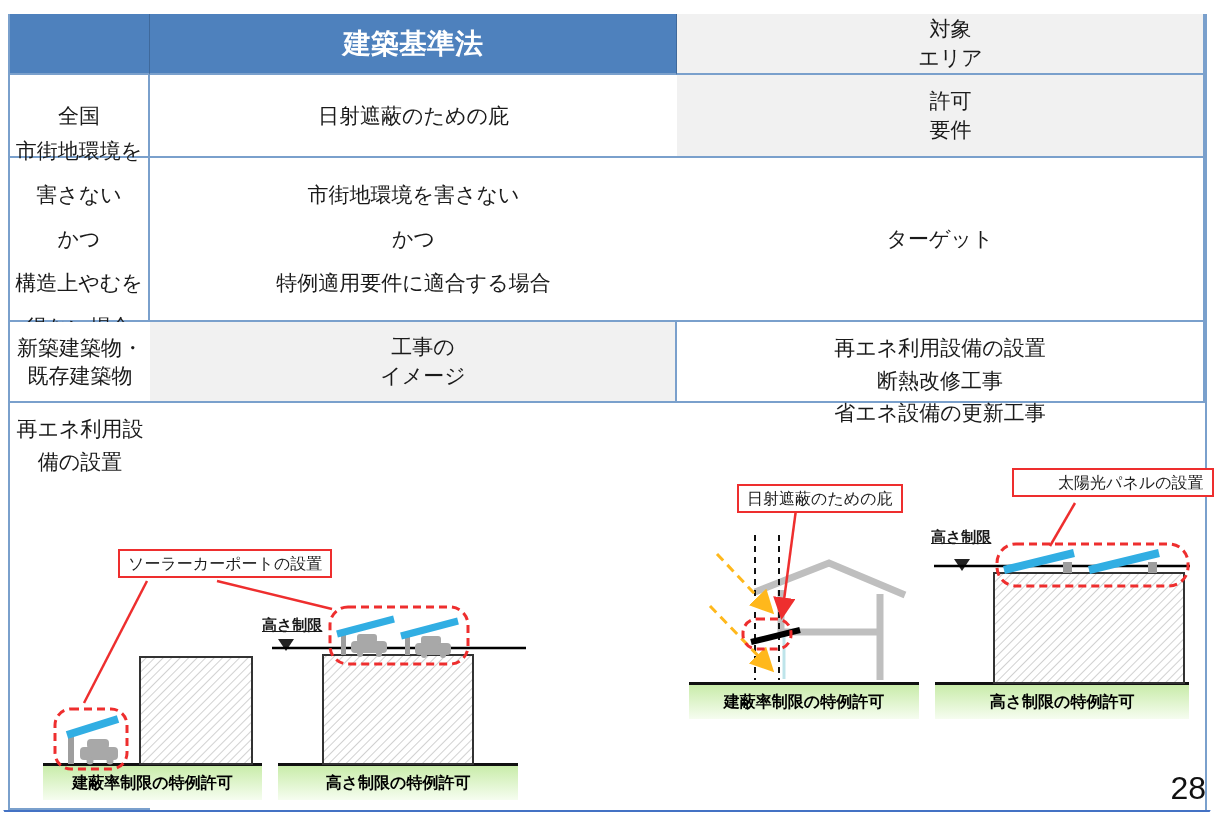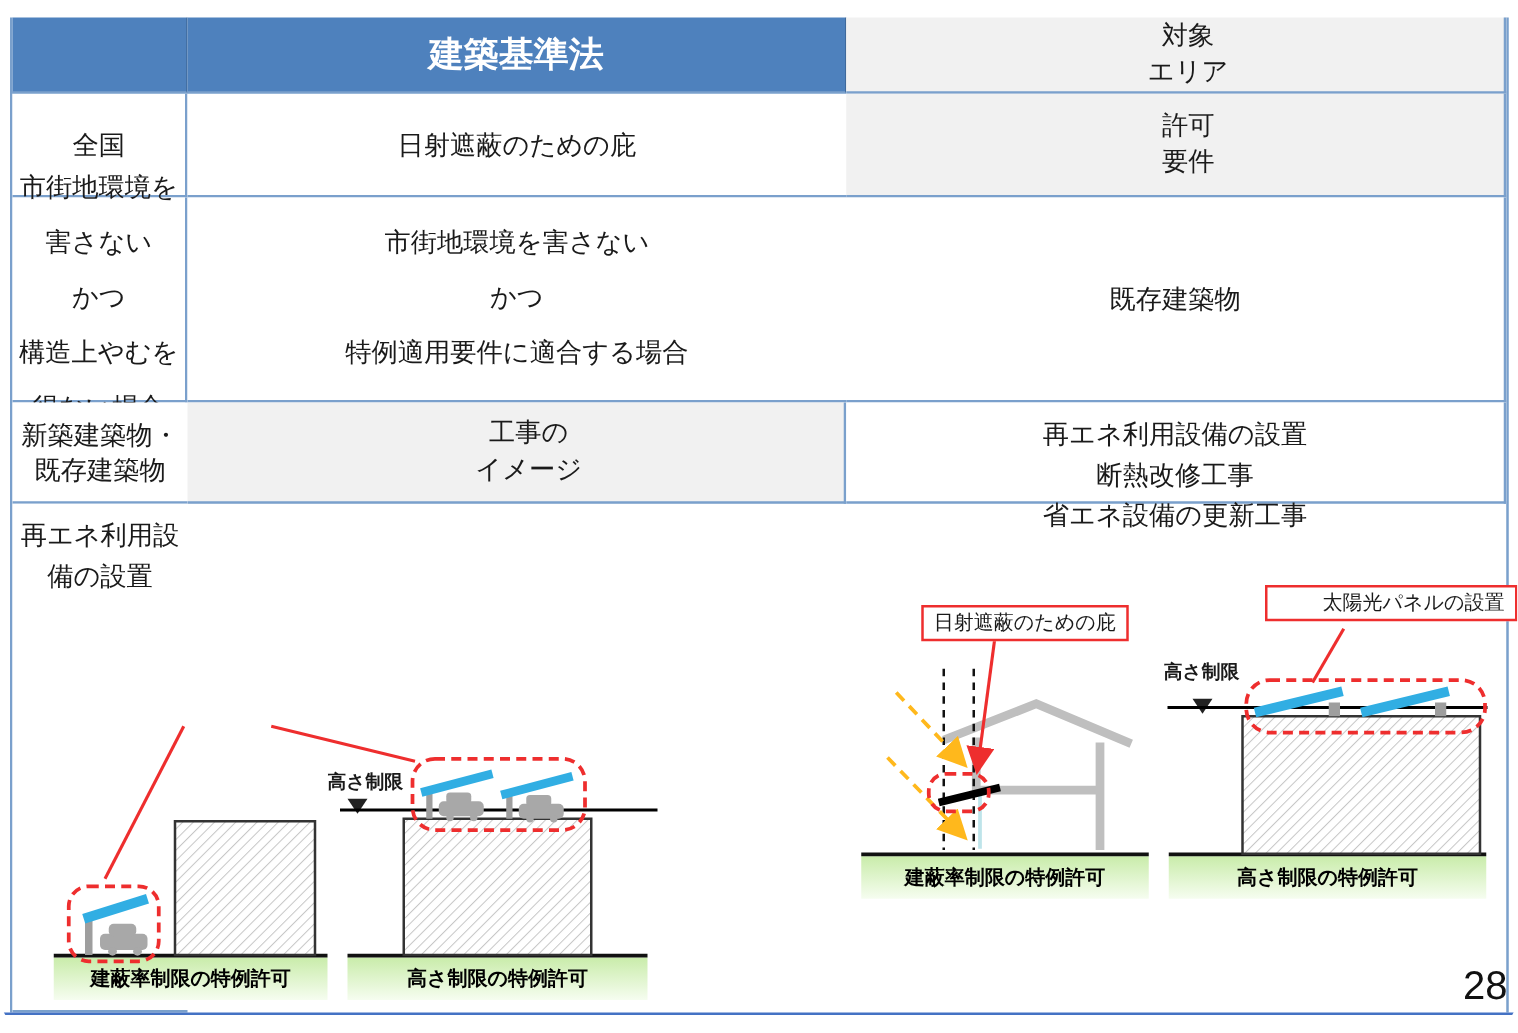--- a/index.html
+++ b/index.html
@@ -43,21 +43,21 @@
   .works-cell{background:#fff;position:relative;font-size:21px;}
   .works-text{
     position:absolute;left:0;top:10px;width:100%;text-align:center;
     white-space:pre-line;line-height:1.55;
   }
   .callout{
     position:absolute;border:2px solid var(--red);background:#fff;
     font-size:16px;line-height:1.45;padding:1px 8px;white-space:nowrap;z-index:3;
   }
   .hz{
-    position:absolute;font-size:15px;font-weight:bold;white-space:nowrap;z-index:3;
+    position:absolute;font-size:15px;font-weight:bold;white-space:nowrap;z-index:3;text-decoration:underline;
   }
   .band{
     position:absolute;height:37px;border-top:3px solid #111;
     background:linear-gradient(to bottom,#C9ECAA,#F6FDF0);
     display:flex;align-items:center;justify-content:center;z-index:1;
   }
   .band .cap{font-size:16px;font-weight:bold;color:#000;}
   .dsvg{position:absolute;left:0;top:0;z-index:2;}
   .pagenum{
     position:absolute;left:1146px;top:770px;width:60px;text-align:right;
@@ -84,21 +84,21 @@
 
     <div class="cell lb">許可
 要件</div>
     <div class="cell val permit">市街地環境を害さない
 かつ
 構造上やむを得ない場合</div>
     <div class="cell val permit last">市街地環境を害さない
 かつ
 特例適用要件に適合する場合</div>
 
-    <div class="cell val">既存建築物</div>
+    <div class="cell val">ターゲット</div>
     <div class="cell val last">新築建築物・既存建築物</div>
 
     <div class="cell lb">工事の
 イメージ</div>
 
     <div class="cell works-cell">
       <div class="works-text">再エネ利用設備の設置
 断熱改修工事
 省エネ設備の更新工事</div>
 
@@ -158,20 +158,21 @@
           <line x1="412" y1="248" x2="482" y2="231"></line>
         </g>
         <rect x="320" y="222" width="191" height="42" rx="19" fill="none" stroke="#EE2E2E" stroke-width="3" stroke-dasharray="8 5"></rect>
         <line x1="398" y1="181" x2="373" y2="224" stroke="#EE2E2E" stroke-width="2.5"></line>
       </svg>
     </div>
 
     <div class="cell works-cell last">
       <div class="works-text">再エネ利用設備の設置</div>
 
+      <div class="callout" style="left:108px;top:146px;">ソーラーカーポートの設置</div>
       <div class="hz" style="left:252px;top:213px;">高さ制限</div>
 
       <div class="band" style="left:33px;top:360px;width:219px;">
         <span class="cap">建蔽率制限の特例許可</span>
       </div>
       <div class="band" style="left:268px;top:360px;width:240px;">
         <span class="cap">高さ制限の特例許可</span>
       </div>
 
       <svg class="dsvg" width="526" height="405" viewBox="0 0 526 405">

